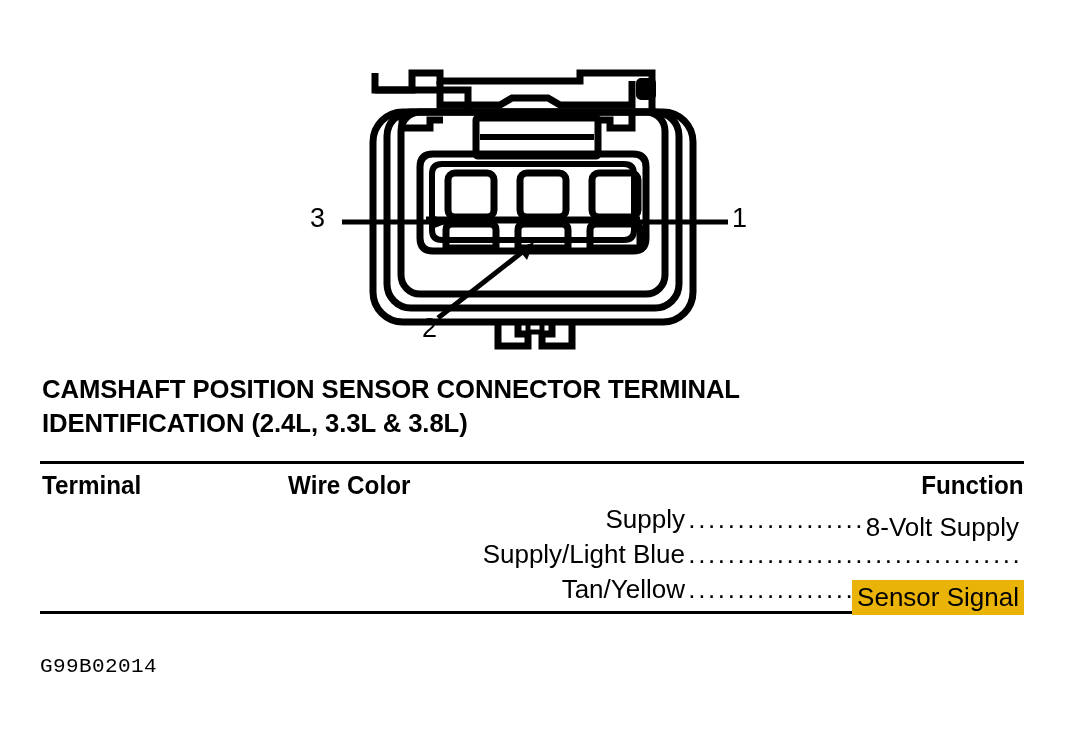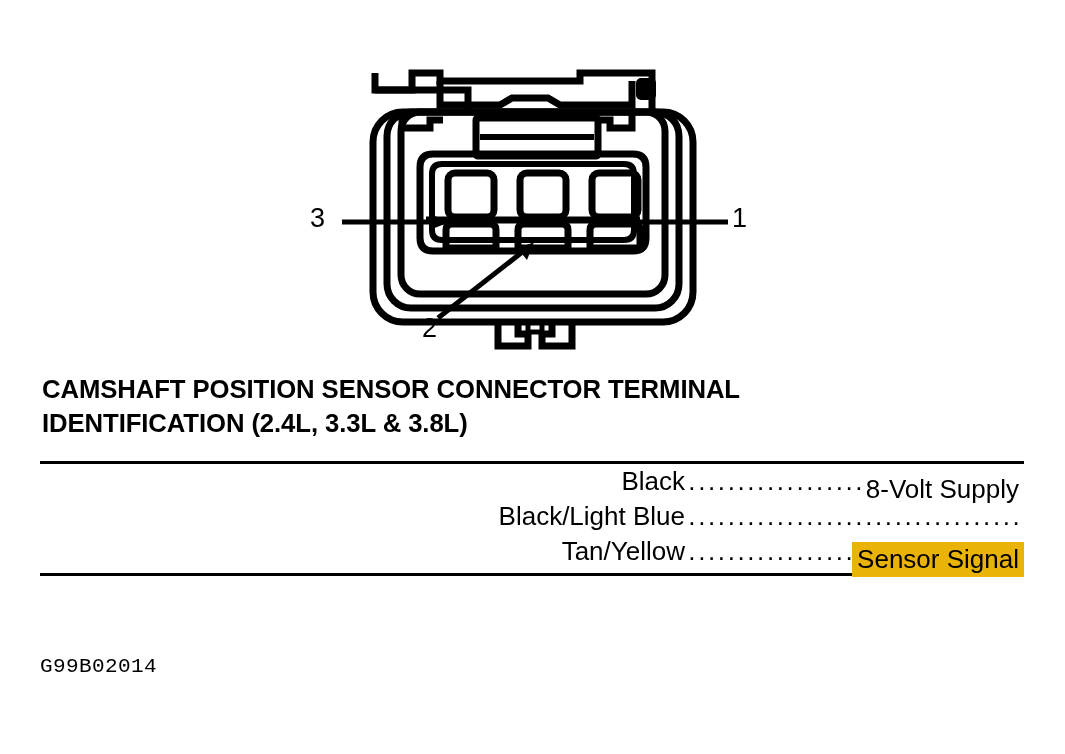--- a/index.html
+++ b/index.html
@@ -252,32 +252,37 @@
 
   <div id="title-block">
     <div class="title-line">CAMSHAFT POSITION SENSOR CONNECTOR TERMINAL</div>
     <div class="title-line">IDENTIFICATION (2.4L, 3.3L &amp; 3.8L)</div>
   </div>
 
   <div id="spec-table">
 
     <div class="rule-top"></div>
 
+    <div class="thead">
+      <div class="th th-terminal">Terminal</div>
+      <div class="th th-wire">Wire Color</div>
+      <div class="th th-function">Function</div>
+    </div>
 
     <div class="trow">
       <span class="leader leader-b">............................................................................................................................................................................................................................</span>
       <span class="cell-term" style="background: rgb(255, 255, 255); padding-left: 5px; padding-right: 5px;">1</span>
-      <span class="cell-color" style="background: rgb(255, 255, 255); padding-left: 5px; padding-right: 5px;">Black</span>
+      <span class="cell-color" style="background: rgb(255, 255, 255); padding-left: 5px; padding-right: 5px;">Supply</span>
       <span class="cell-func" style="background: rgb(255, 255, 255); padding-left: 5px; padding-right: 5px;">8-Volt Supply</span>
     </div>
 
     <div class="trow">
       <span class="leader leader-b">............................................................................................................................................................................................................................</span>
       <span class="cell-term" style="background: rgb(255, 255, 255); padding-left: 5px; padding-right: 5px;">2</span>
-      <span class="cell-color" style="background: rgb(255, 255, 255); padding-left: 5px; padding-right: 5px;">Black/Light Blue</span>
+      <span class="cell-color" style="background: rgb(255, 255, 255); padding-left: 5px; padding-right: 5px;">Supply/Light Blue</span>
     </div>
 
     <div class="trow">
       <span class="leader leader-b">............................................................................................................................................................................................................................</span>
       <span class="cell-term" style="background: rgb(255, 255, 255); padding-left: 5px; padding-right: 5px;">3</span>
       <span class="cell-color" style="background: rgb(255, 255, 255); padding-left: 5px; padding-right: 5px;">Tan/Yellow</span>
       <span class="cell-func" style="background: #eab308; padding-left: 5px; padding-right: 5px;">Sensor Signal</span>
     </div>
 
     <div class="rule-bottom"></div>

